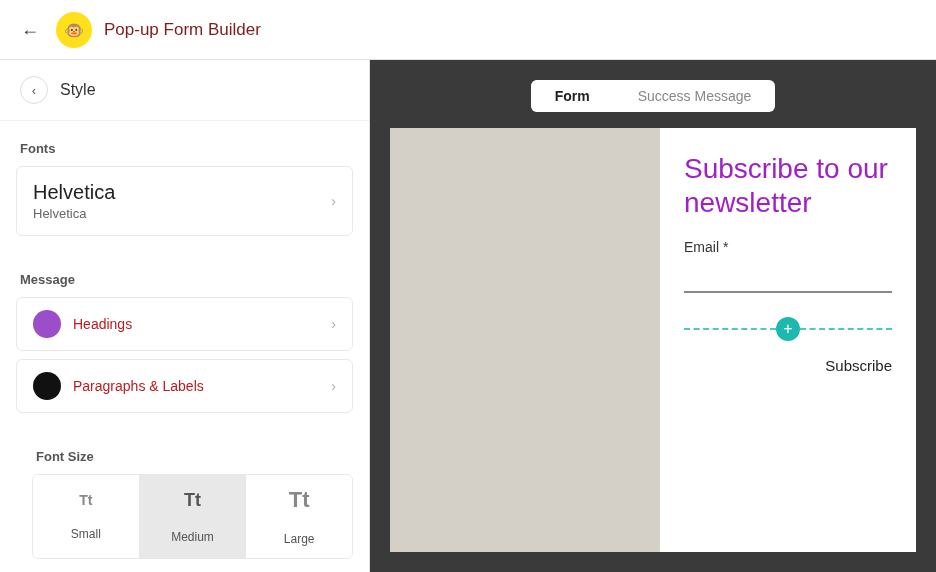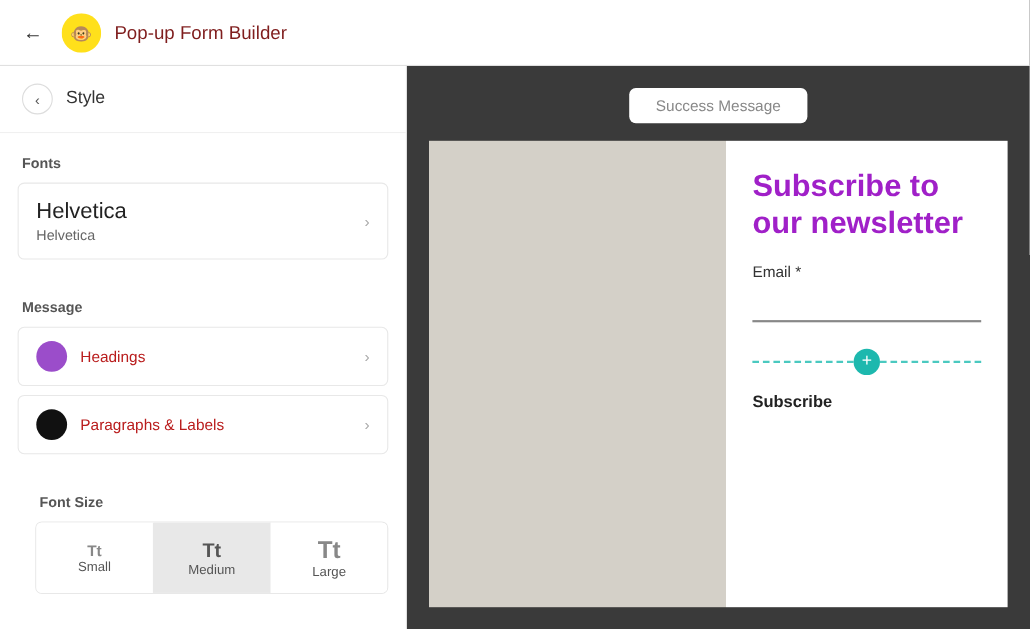--- a/index.html
+++ b/index.html
@@ -149,21 +149,21 @@
       background: #fff;
       border-right: 1px solid #e8e8e8;
     }
     .font-size-opt:last-child { border-right: none; }
     .font-size-opt.active {
       background: #e8e8e8;
     }
     .font-size-opt .tt-icon {
       font-size: 18px;
       color: #555;
-      margin-bottom: 0;
+      margin-bottom: 19px;
     }
     .font-size-opt.small .tt-icon { font-size: 14px; }
     .font-size-opt.large .tt-icon { font-size: 22px; }
     .font-size-opt .size-label {
       font-size: 12px;
       color: #555;
     }
 
     
     .right-panel {
@@ -222,21 +222,21 @@
     .preview-right {
       flex: 1;
       background: #fff;
       padding: 24px 24px 16px 24px;
       display: flex;
       flex-direction: column;
     }
     .subscribe-title {
       font-size: 28px;
       color: #a020c8;
-      font-weight: 700;
+      font-weight: 400;
       line-height: 1.2;
       margin-bottom: 20px;
     }
     .email-label {
       font-size: 14px;
       color: #333;
       margin-bottom: 8px;
     }
     .email-input {
       width: 100%;
@@ -265,27 +265,27 @@
       background: #1db8ae;
       color: #fff;
       display: flex; align-items: center; justify-content: center;
       font-size: 16px;
       font-weight: 300;
       flex-shrink: 0;
       cursor: pointer;
     }
     .subscribe-btn {
       font-size: 15px;
-      font-weight: 700;
+      font-weight: 400;
       color: #222;
       background: transparent;
       border: none;
       cursor: pointer;
       padding: 0;
-      text-align: left;
+      text-align: right;
     }
   </style>
 </head>
 <body>
 
 <div class="topbar">
   <div class="topbar-back">
     <span>←</span>
   </div>
 
@@ -348,20 +348,21 @@
           <span class="tt-icon" style="font-size:22px; font-weight:bold; color:#888;">Tt</span>
           <span class="size-label">Large</span>
         </div>
       </div>
     </div>
   </div>
 
   <div class="right-panel">
 
     <div class="form-toggle">
+      <button class="toggle-btn active">Form</button>
       <button class="toggle-btn">Success Message</button>
     </div>
 
     <div class="preview-area">
       <div class="preview-left"></div>
       <div class="preview-right">
         <div class="subscribe-title">Subscribe to our newsletter</div>
         <div class="email-label">Email *</div>
         <input class="email-input" type="text" style="">
         <div class="divider-plus">

